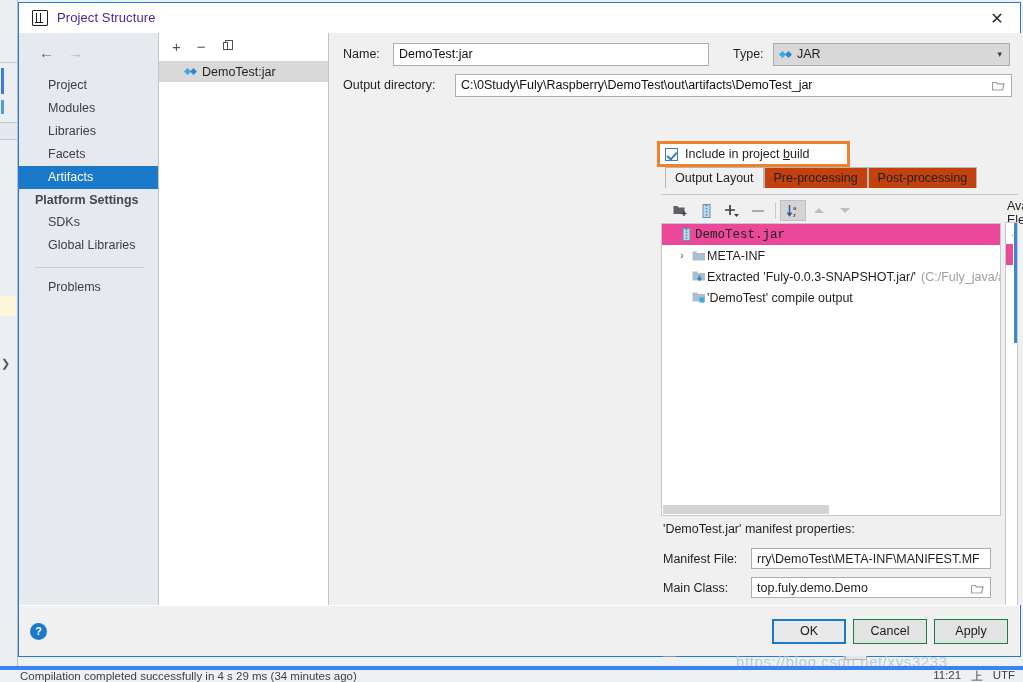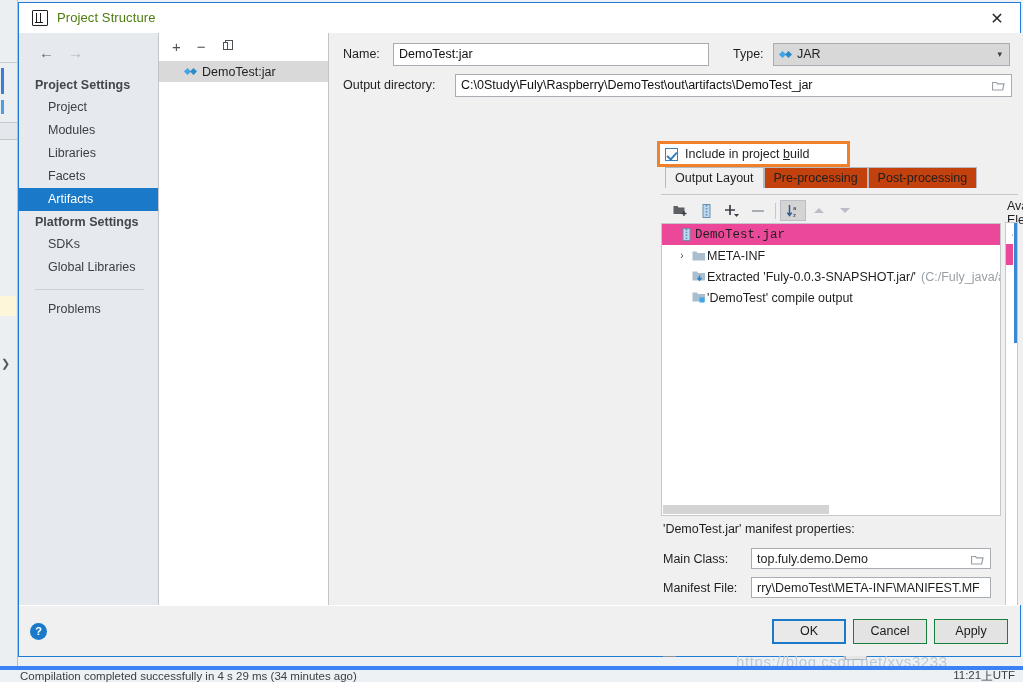--- a/index.html
+++ b/index.html
@@ -46,21 +46,21 @@
   }
   #ij-logo::after {
     content: ""; position: absolute; left: 2px; top: 2px; right: 2px; bottom: 2px;
     background:
       linear-gradient(to right, transparent 0 1px, #1b1b1b 1px 2.5px, transparent 2.5px 5px,
                                 #1b1b1b 5px 6.5px, transparent 6.5px 100%);
   }
   #ij-logo::before {
     content: ""; position: absolute; left: 2px; bottom: 1.5px; width: 8px; height: 1.5px; background:#1b1b1b;
   }
-  #title-text { font-size: 13px; color: #4d7c0f; letter-spacing: .1px; }
+  #title-text { font-size: 13px; color: #4c1d95; letter-spacing: .1px; }
   #close-btn {
     position: absolute; right: 0; top: 0; width: 46px; height: 30px;
     display: flex; align-items: center; justify-content: center;
     font-size: 16px; color: #2a2a2a; cursor: default;
   }
 
   
   #dialog-body { position: absolute; left: 0; top: 30px; right: 0; bottom: 51px; display: flex; }
 
   
@@ -210,21 +210,21 @@
     color: #1a1a1a;
   }
   .dlg-btn.default { border: 2px solid #1a7ac9; background: #e9e9e9; }
 
   
   #statusbar {
     position: absolute; left: 0; bottom: 0; width: 1023px; height: 16px;
     background: #eef1f4; border-top: 4px solid #3b82f6; font-size: 11.5px; color: #3a3f45;
     display: flex; align-items: center; padding-left: 20px; overflow: hidden;
   }
-  #status-right { margin-left: auto; display: flex; padding-right: 8px; color: #3a3f45; }
+  #status-right { margin-left: auto; display: flex; gap: 10px; padding-right: 8px; color: #3a3f45; }
 
   #watermark {
     position: absolute; left: 736px; top: 653px; font-size: 15px; color: #b9c6d3;
     letter-spacing: .6px; opacity: .92; white-space: nowrap; font-family: "Liberation Sans", sans-serif;
   }
 </style>
 </head>
 <body>
 
 <div id="ide-bg">
@@ -247,21 +247,20 @@
   </div>
 
   <div id="dialog-body">
 
     <div id="nav">
       <div id="nav-arrows">
         <span class="nav-arrow">←</span>
         <span class="nav-arrow disabled">→</span>
       </div>
 
-      <div class="nav-group">Project Settings</div>
       <div class="nav-item">Project</div>
       <div class="nav-item">Modules</div>
       <div class="nav-item">Libraries</div>
       <div class="nav-item">Facets</div>
       <div class="nav-item selected">Artifacts</div>
 
       <div class="nav-group">Platform Settings</div>
       <div class="nav-item">SDKs</div>
       <div class="nav-item">Global Libraries</div>
 
@@ -431,39 +430,39 @@
           
         </div>
         <div id="avail-hscroll"></div>
         <div id="avail-vscroll">
             <i></i>
           </div>
       </div>
 
       <div id="manifest">
         <div id="manifest-title">'DemoTest.jar' manifest properties:</div>
+
+        <div class="mrow">
+          <span class="mlabel">Manifest File:</span>
+          <div class="minput">rry\DemoTest\META-INF\MANIFEST.MF</div>
+        </div>
 
         <div class="mrow">
           <span class="mlabel">Main Class:</span>
           <div class="minput">
             <span>top.fuly.demo.Demo</span>
             <span class="folder-ico">
               <svg width="13" height="11" viewBox="0 0 13 11">
                 <path d="M0.5 2.5 L4.5 2.5 L5.5 3.8 L12 3.8 L10.6 10 L0.5 10 Z" fill="none" stroke="#9aa0a6" stroke-width="1.2"></path>
               </svg>
             </span>
           </div>
         </div>
 
         <div class="mrow">
-          <span class="mlabel">Manifest File:</span>
-          <div class="minput">rry\DemoTest\META-INF\MANIFEST.MF</div>
-        </div>
-
-        <div class="mrow">
           <span class="mlabel">Class Path:</span>
           <div class="minput">
             <span></span>
             <span class="folder-ico">
               <svg width="13" height="11" viewBox="0 0 13 11">
                 <path d="M0.5 2.5 L4.5 2.5 L5.5 3.8 L12 3.8 L10.6 10 L0.5 10 Z" fill="none" stroke="#9aa0a6" stroke-width="1.2"></path>
               </svg>
             </span>
           </div>
         </div>

